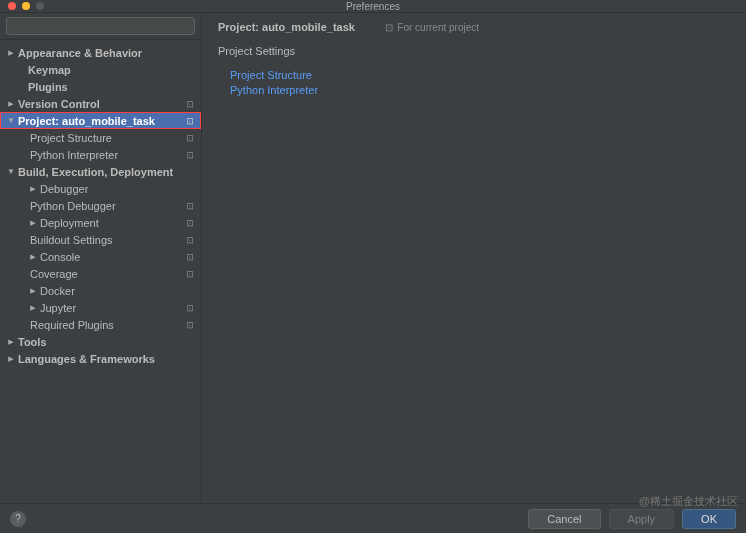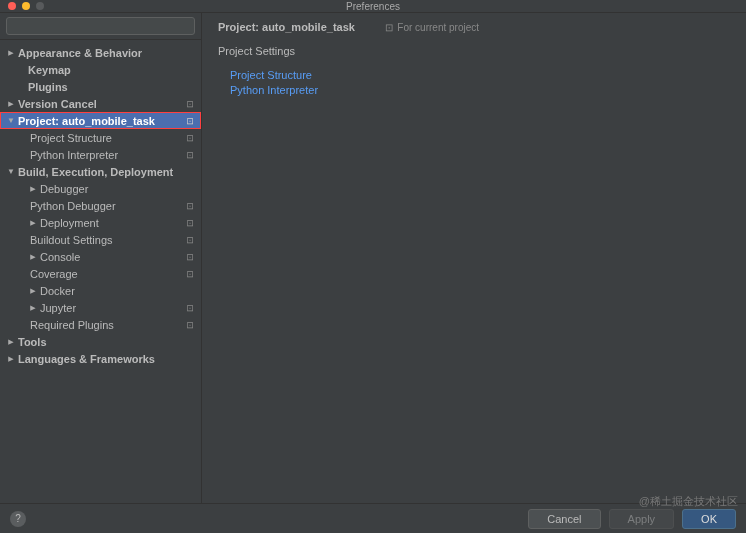--- a/index.html
+++ b/index.html
@@ -78,21 +78,21 @@
           <span class="label bold">Appearance &amp; Behavior</span>
         </div>
       <div class="tree-item indent-1">
           <span class="label bold">Keymap</span>
         </div>
       <div class="tree-item indent-1">
           <span class="label bold">Plugins</span>
         </div>
       <div class="tree-item">
           <span class="arrow collapsed"></span>
-          <span class="label bold">Version Cancel</span>
+          <span class="label bold">Version Control</span>
           <span class="badge">⊡</span>
         </div>
       <div class="tree-item selected">
           <span class="arrow expanded"></span>
           <span class="label bold">Project: auto_mobile_task</span>
           <span class="badge" style="color:#ccc">⊡</span>
         </div>
       <div class="tree-item indent-2">
           <span class="label">Project Structure</span>
           <span class="badge">⊡</span>

